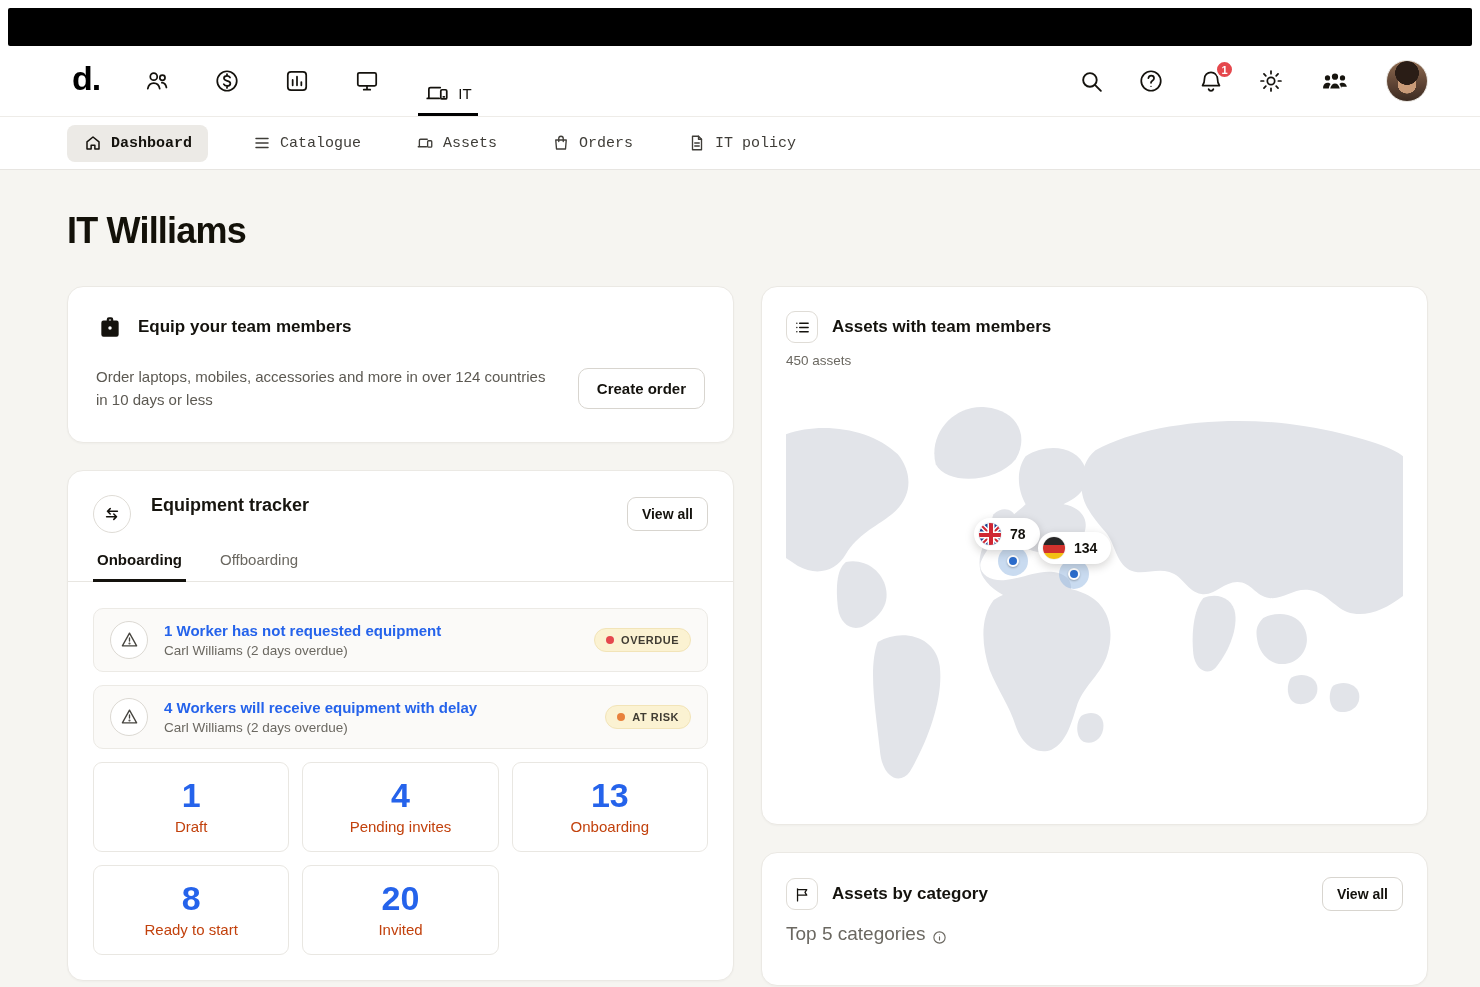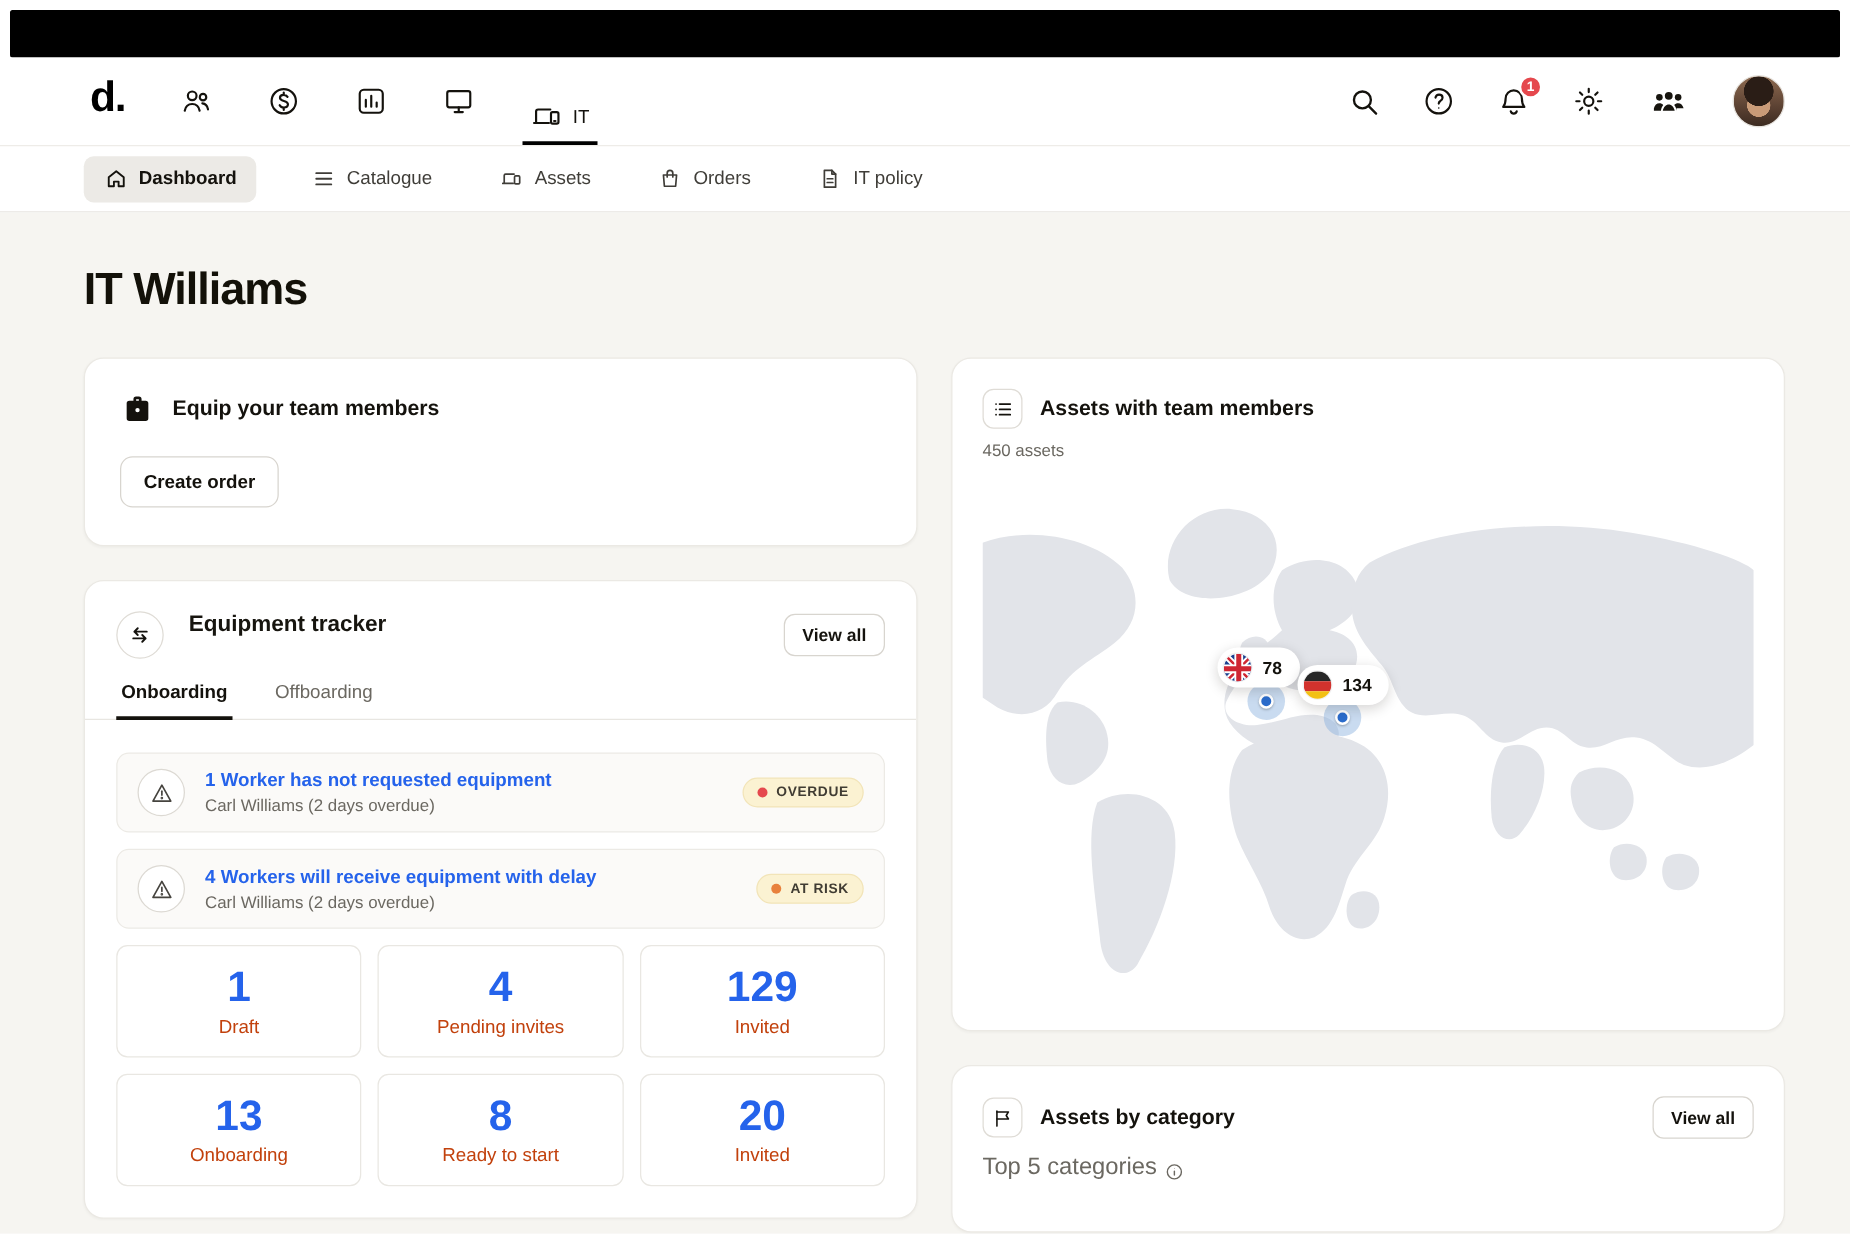--- a/index.html
+++ b/index.html
@@ -42,21 +42,21 @@
       radial-gradient(circle at 50% 58%, #c99b78 0 30%, transparent 31%),
       linear-gradient(180deg, #8d6a50 0%, #5c4233 60%, #3c2b21 100%);
     border:1px solid #e6e3de;
   }
 
   
   .sub-nav {
     height:54px; background:#fff; border-top:1px solid #eeece8; border-bottom:1px solid #e7e5e1;
     display:flex; align-items:center; gap:34px; padding:0 67px;
   }
-  .nav-item { display:flex; align-items:flex-start; gap:9px; font-size:15px; font-weight:500; color:#3f3d38; cursor:pointer; padding:9px 10px; border-radius:8px; }
+  .nav-item { display:flex; align-items:center; gap:9px; font-size:15px; font-weight:500; color:#3f3d38; cursor:pointer; padding:9px 10px; border-radius:8px;font-family:Liberation Mono, monospace; }
   .nav-item.active { background:#eceae6; font-weight:700; color:#14120d; padding:9px 16px; }
   .nav-item .nicon { width:19px; height:19px; display:flex; align-items:center; justify-content:center; }
 
   
   .main { background:#f6f5f1; height:817px; padding:40px 52px 0 67px; }
   .page-title { font-size:36px; font-weight:700; letter-spacing:-0.8px; color:#131109; margin-bottom:34px; }
   .columns { display:flex; gap:27px; align-items:flex-start; }
   .col { flex:1 1 0; display:flex; flex-direction:column; gap:27px; }
 
   .card { background:#fff; border:1px solid #ebe9e4; border-radius:16px; box-shadow:0 1px 2px rgba(20,18,13,.03); }
@@ -288,20 +288,21 @@
         <div class="equip-head">
           <span class="equip-icon">
             <svg width="26" height="26" viewBox="0 0 24 24" fill="#14120d">
               <path d="M9 6V5a2 2 0 012-2h2a2 2 0 012 2v1h3a2 2 0 012 2v11a2 2 0 01-2 2H6a2 2 0 01-2-2V8a2 2 0 012-2h3zm2-1v1h2V5h-2z"></path>
               <circle cx="12" cy="13" r="1.6" fill="#fff"></circle>
             </svg>
           </span>
           <h2 class="card-title">Equip your team members</h2>
         </div>
         <div class="equip-body">
+          <p class="equip-desc">Order laptops, mobiles, accessories and more in over 124 countries in 10 days or less</p>
           <button class="btn">Create order</button>
         </div>
       </section>
 
       <section class="card tracker-card">
         <div class="tracker-head">
           <div class="tracker-head-left">
             <span class="circle-icon">
               <svg width="18" height="18" viewBox="0 0 20 20" fill="none" stroke="currentColor" stroke-width="1.7" stroke-linecap="round" stroke-linejoin="round">
                 <path d="M16 7H5M8 4L5 7l3 3"></path>
@@ -357,24 +358,20 @@
           </div>
 
           <div class="stats-grid">
             <div class="stat-cell">
               <div class="stat-value">1</div>
               <div class="stat-label">Draft</div>
             </div>
             <div class="stat-cell">
               <div class="stat-value">4</div>
               <div class="stat-label">Pending invites</div>
-            </div>
-            <div class="stat-cell">
-              <div class="stat-value">129</div>
-              <div class="stat-label">Invited</div>
             </div>
             <div class="stat-cell">
               <div class="stat-value">13</div>
               <div class="stat-label">Onboarding</div>
             </div>
             <div class="stat-cell">
               <div class="stat-value">8</div>
               <div class="stat-label">Ready to start</div>
             </div>
             <div class="stat-cell">

